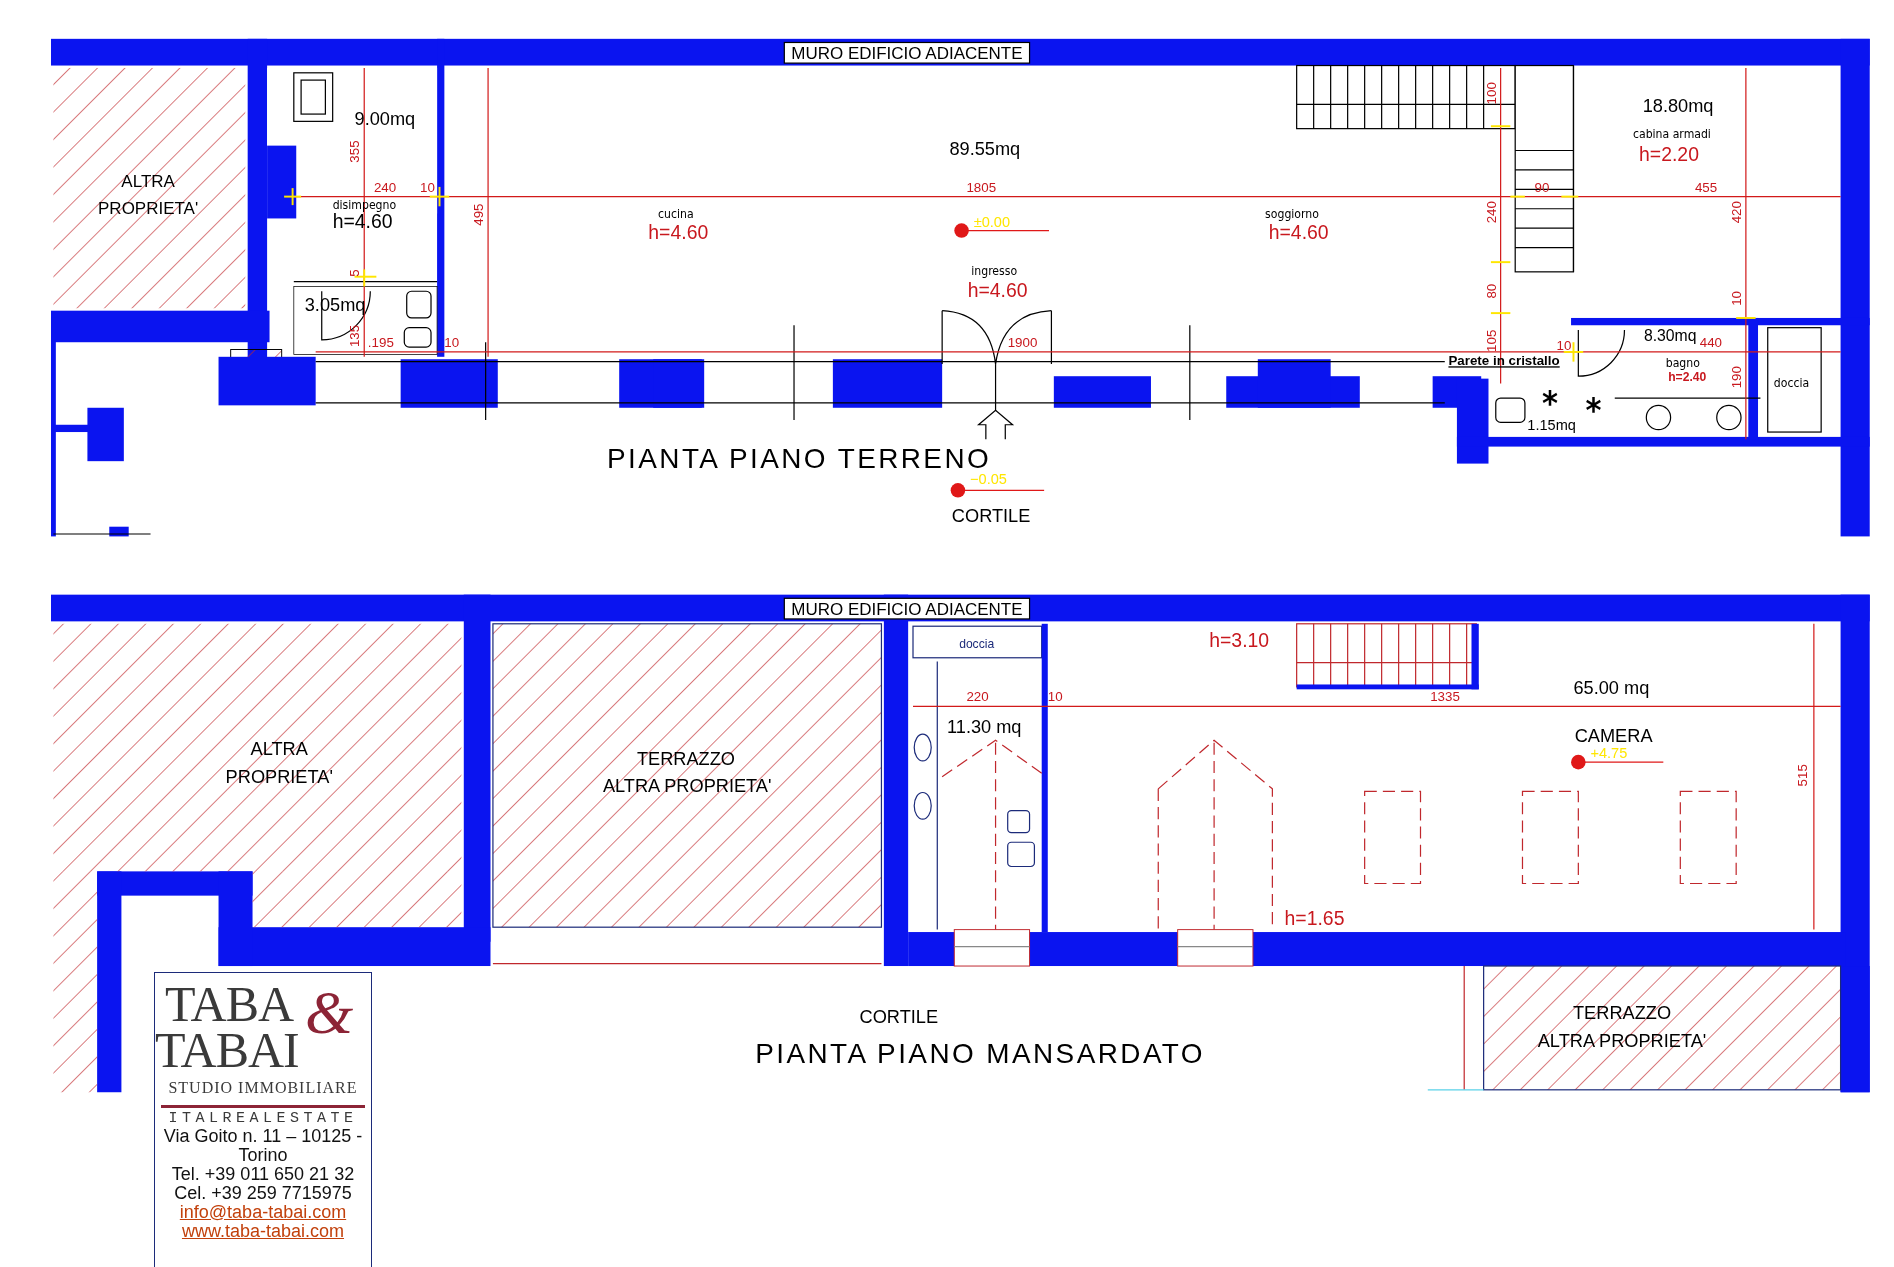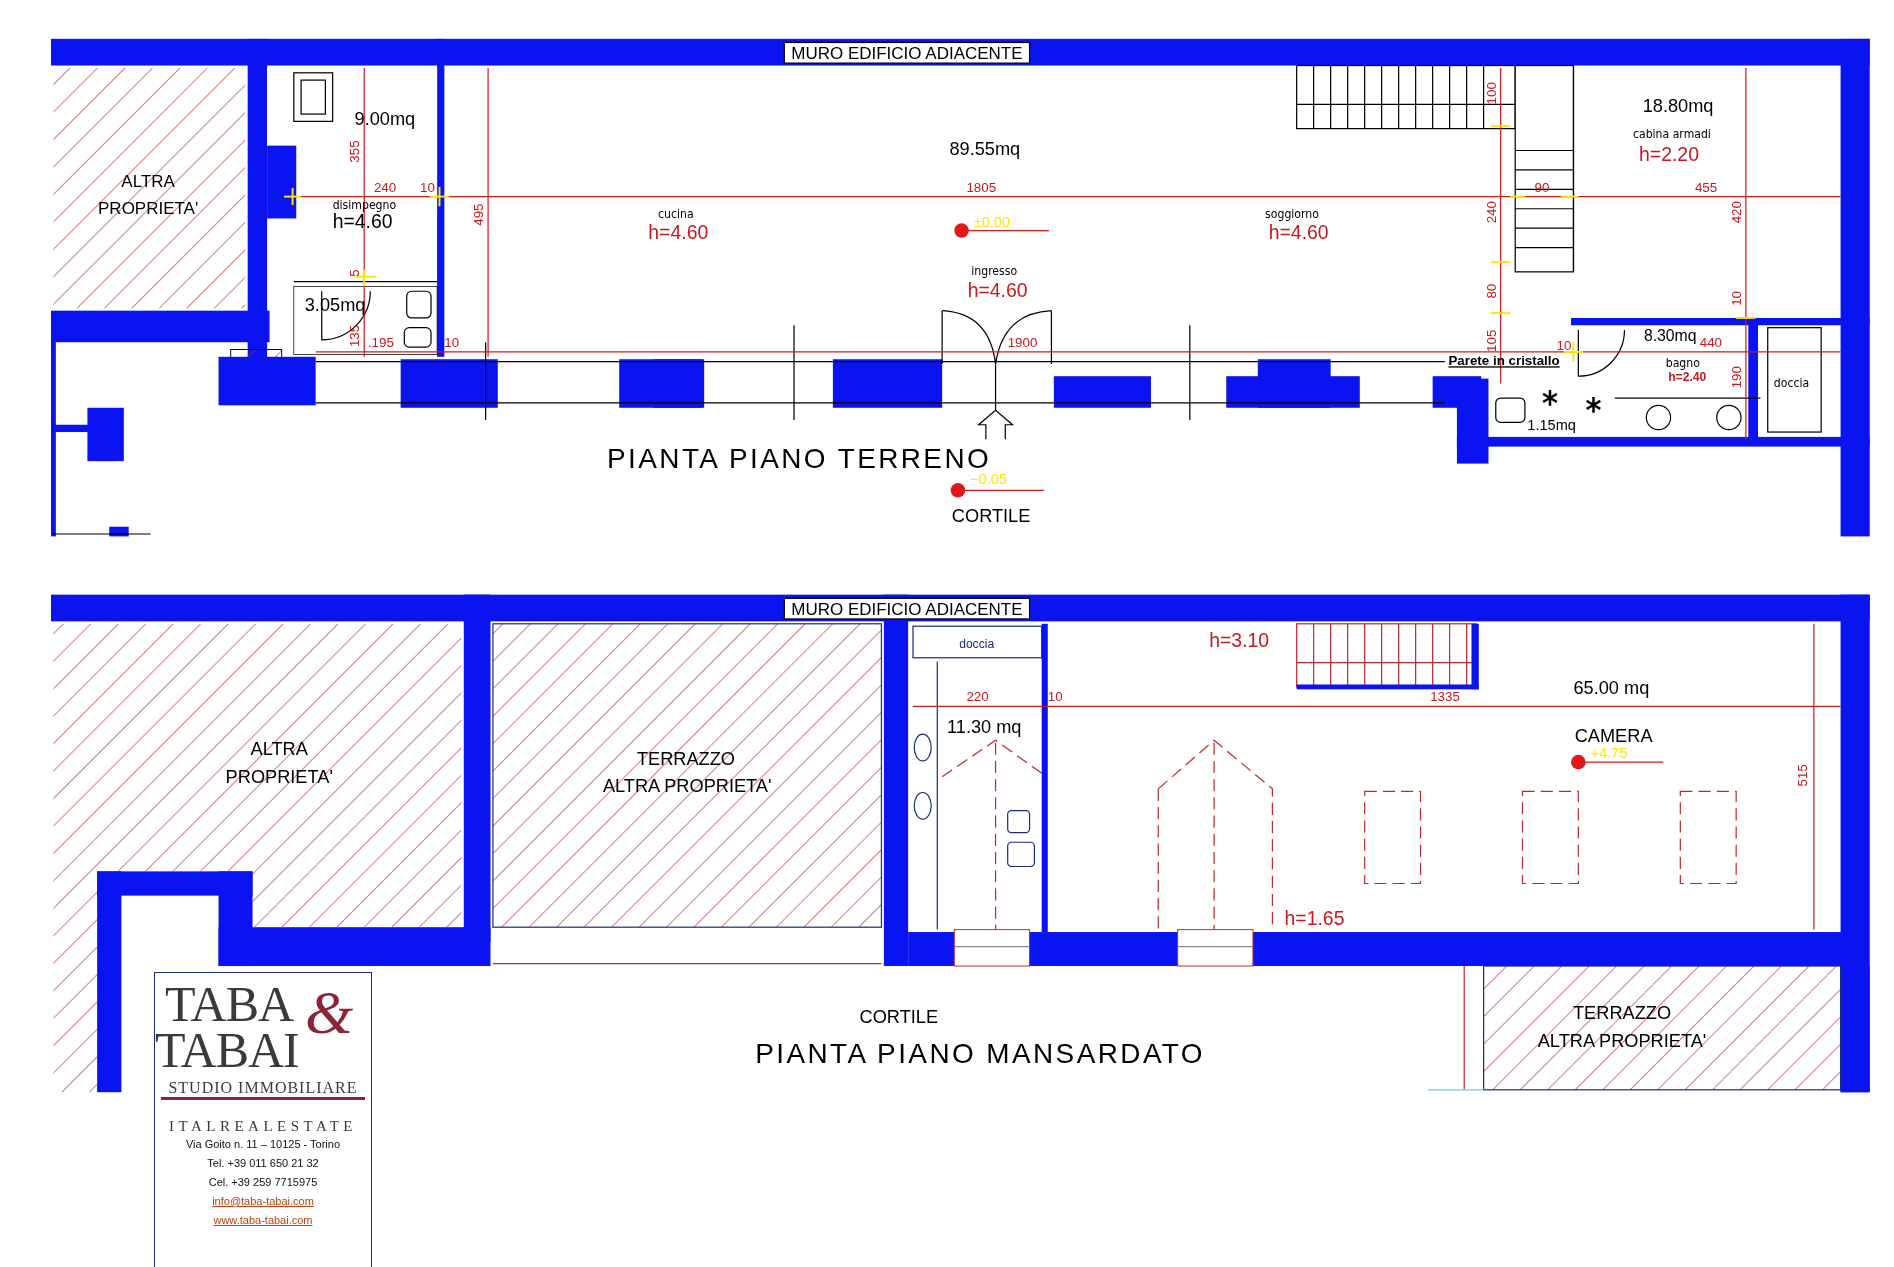--- a/index.html
+++ b/index.html
@@ -24,28 +24,28 @@
   }
   .logo-main {
     position: relative; height: 98px; margin-top: 6px;
     font-family: "Liberation Serif", "DejaVu Serif", serif; color: #3a3a3a;
   }
   .logo-taba1 { position: absolute; left: 10px; top: 0; font-size: 50px; line-height: 50px; letter-spacing: -1px; }
   .logo-taba2 { position: absolute; left: 0; top: 46px; font-size: 50px; line-height: 50px; letter-spacing: -1px; }
   .logo-amp { position: absolute; left: 150px; top: 2px; font-size: 62px; line-height: 62px; color: #8c2436; font-style: italic; }
   .logo-studio {
     font-family: "Liberation Serif", "DejaVu Serif", serif; font-size: 16px; color: #3a3a3a;
-    letter-spacing: 1px; margin-top: 2px; padding-bottom: 0; border-bottom: 3px solid #8c2436;
+    letter-spacing: 1px; margin-top: 2px; padding-bottom: 8px; border-bottom: 3px solid #8c2436;
     margin-left: 6px; margin-right: 6px;
   }
   .logo-ital {
-    font-family: Liberation Serif, serif; font-size: 15px; color: #3a3a3a;
-    letter-spacing: 4.5px; margin-top: 18px;
+    font-family: Liberation Mono, monospace; font-size: 15px; color: #3a3a3a;
+    letter-spacing: 4.5px; margin-top: 2px;
   }
-  .logo-line { font-family: "Liberation Sans", sans-serif; font-size: 11px; color: #111; line-height: 19px; }
+  .logo-line { font-family: "Liberation Sans", sans-serif; font-size: 18px; color: #111; line-height: 19px; }
   .logo-link { color: #c2410c; text-decoration: underline; text-align: right; }
 </style>
 </head>
 <body>
 
 <svg id="plan" viewBox="0 0 1560 1044" preserveAspectRatio="none" xmlns="http://www.w3.org/2000/svg">
   <defs>
     <pattern id="hatch" patternUnits="userSpaceOnUse" width="16" height="16" patternTransform="rotate(45)">
       <line x1="0" y1="0" x2="0" y2="16" stroke="#c0282d" stroke-width="1"></line>
     </pattern>

